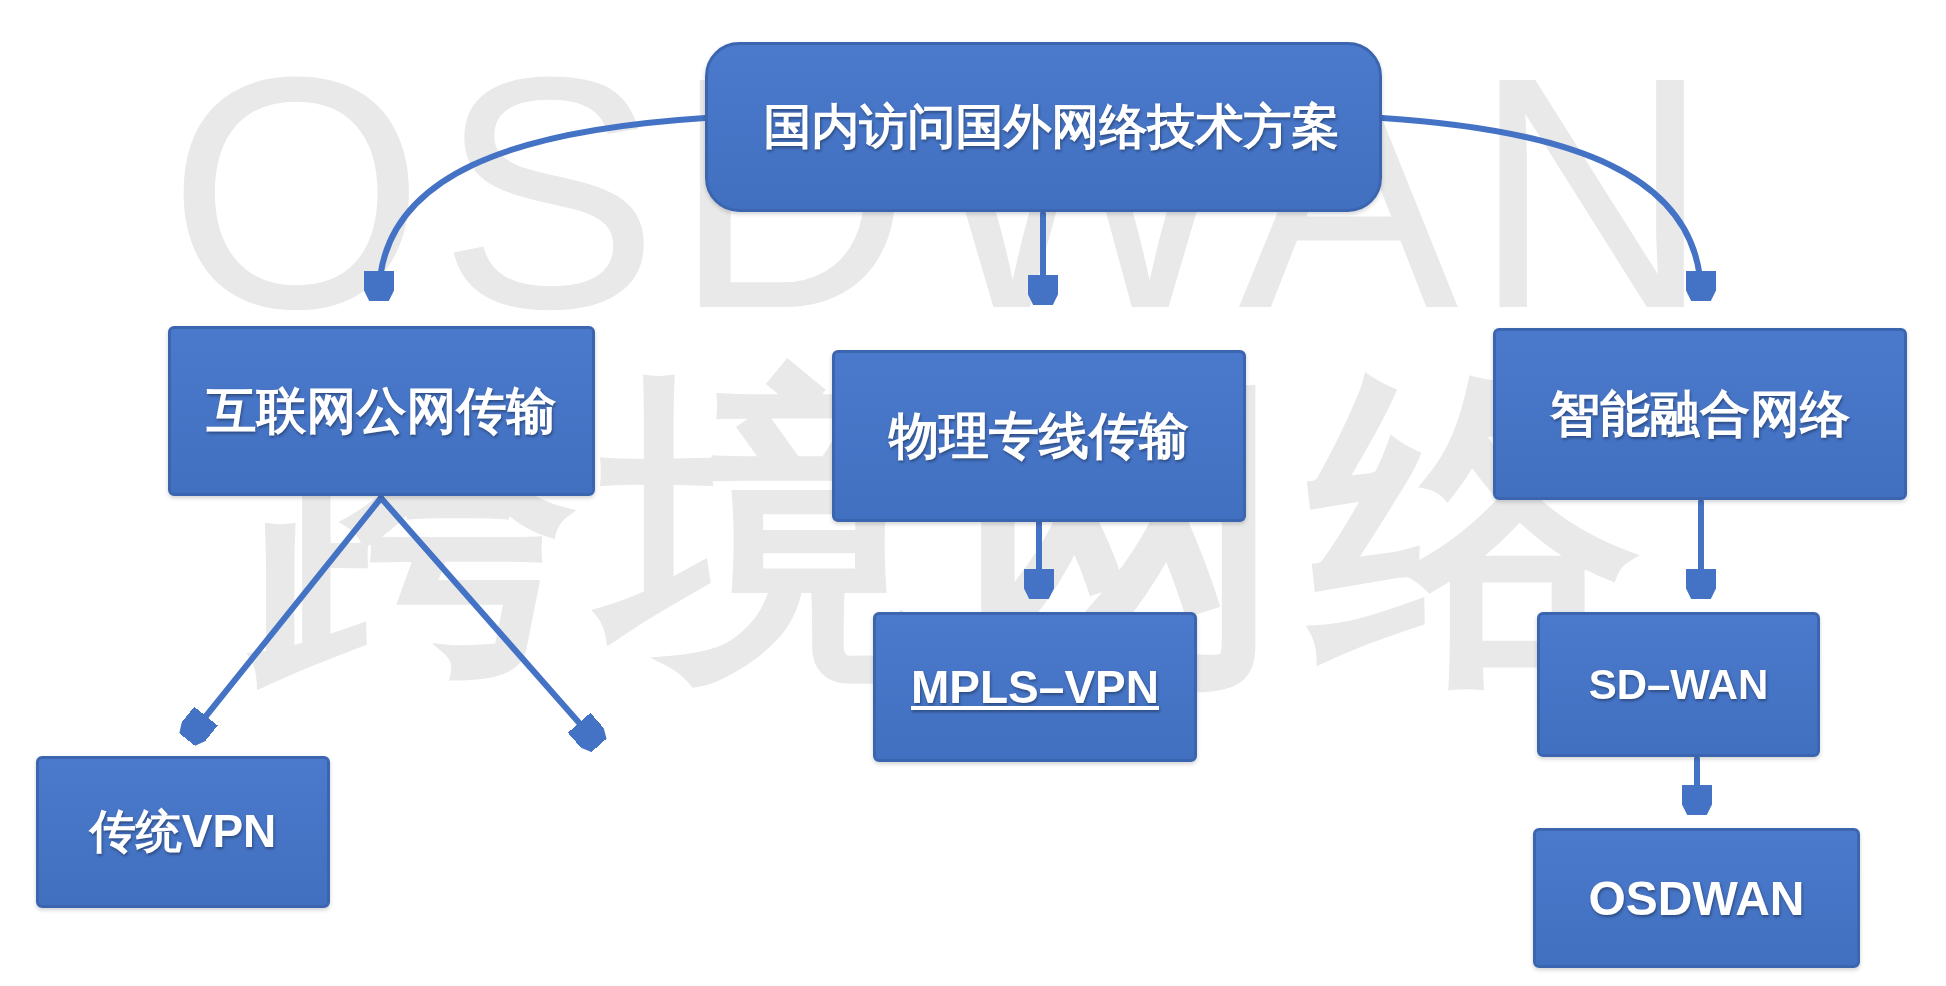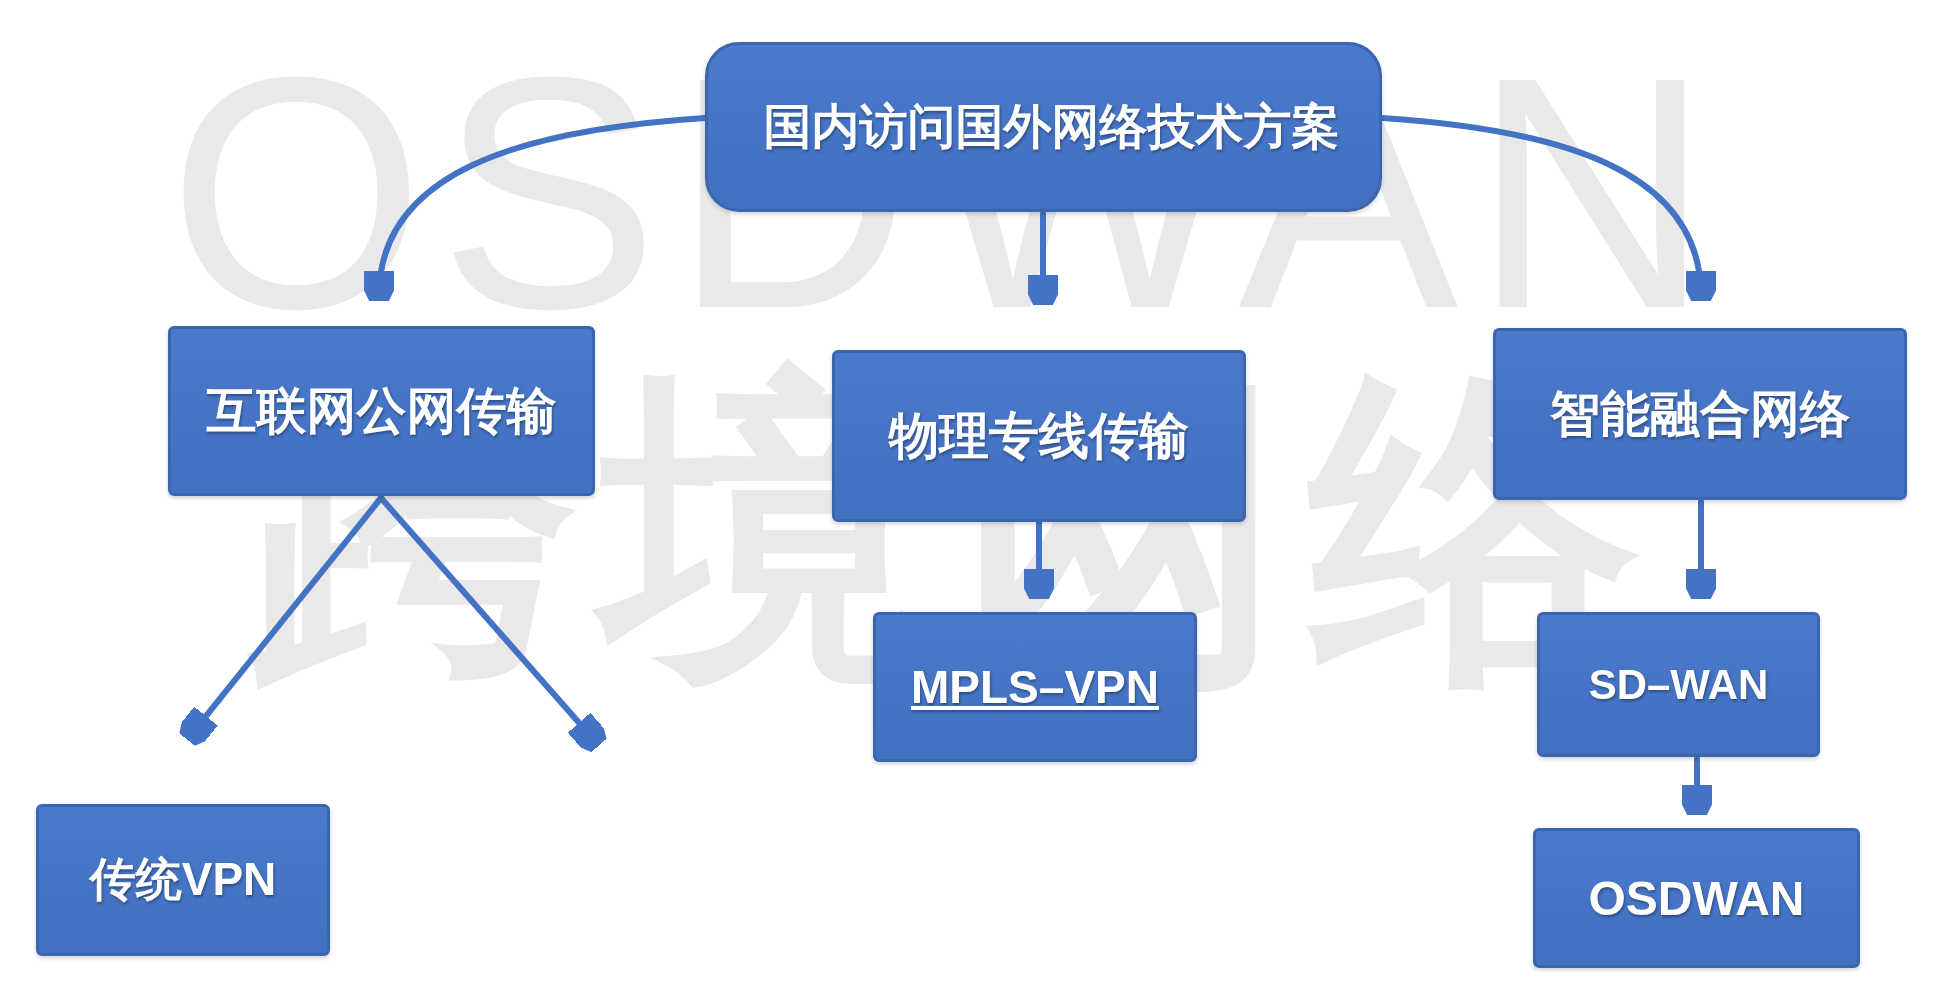--- a/index.html
+++ b/index.html
@@ -55,21 +55,21 @@
     color:#ffffff;
     font-weight:bold;
     text-align:center;
     text-shadow:1px 2px 3px rgba(0,0,0,.35);
     box-shadow:0 2px 4px rgba(0,0,0,.18);
   }
   .n-root  {left:705px;  top:42px;  width:677px; height:170px; font-size:48px; border-radius:34px;padding-left:16px;}
   .n-inet  {left:168px;  top:326px; width:427px; height:170px; font-size:50px;}
   .n-phys  {left:832px;  top:330px; width:414px; height:172px; font-size:50px;margin-top:20px;}
   .n-smart {left:1493px; top:328px; width:414px; height:172px; font-size:50px;text-align:right;}
-  .n-trad  {left:36px;   top:756px; width:294px; height:152px; font-size:46px;margin-top:48px;}
+  .n-trad  {left:36px;   top:756px; width:294px; height:152px; font-size:46px;}
   .n-proxy {left:456px;  top:762px; width:294px; height:150px; font-size:46px;}
   .n-mpls  {left:873px;  top:612px; width:324px; height:150px; font-size:46px;text-decoration:underline;}
   .n-sdwan {left:1537px; top:612px; width:283px; height:145px; font-size:42px;}
   .n-osd   {left:1533px; top:828px; width:327px; height:140px; font-size:48px;}
 </style>
 </head>
 <body>
 
 <div class="stage">
 

